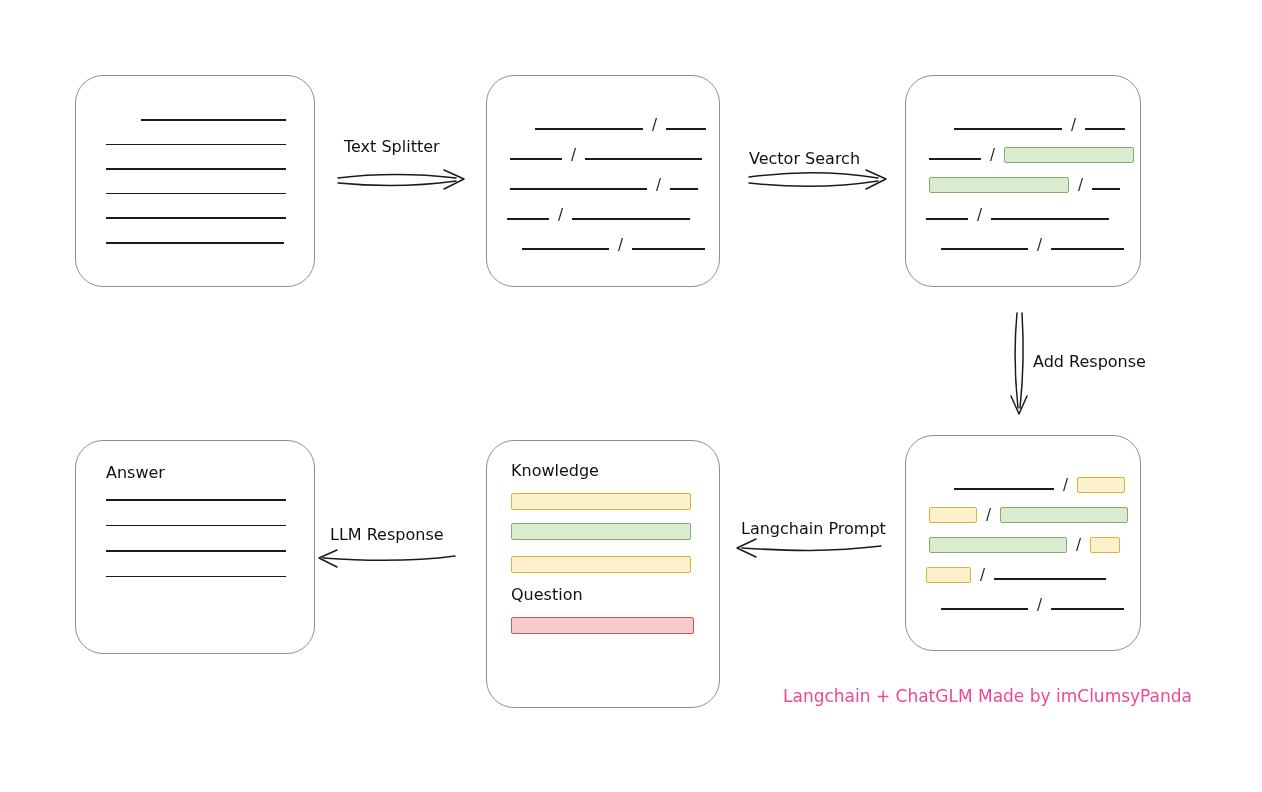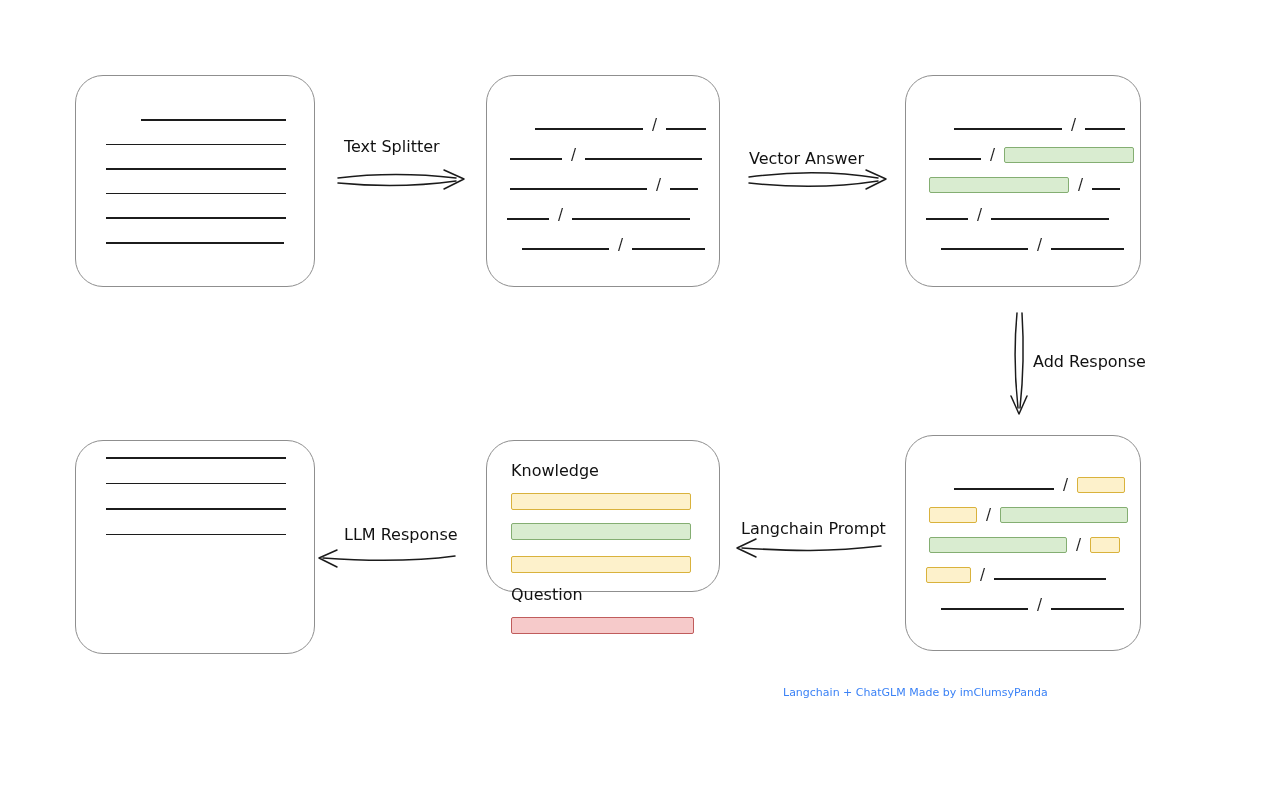--- a/index.html
+++ b/index.html
@@ -45,22 +45,22 @@
   .arrow-label {
     position:absolute;
     font-size:16px;
     line-height:20px;
     color:#111;
     white-space:nowrap;
   }
   .footer-note {
     position:absolute;
     left:783px; top:686px;
-    font-size:11px;
-    color:#3b82f6;
+    font-size:17px;
+    color:#ec4899;
     white-space:nowrap;
   }
   svg.arrows {
     position:absolute; left:0; top:0;
     width:1262px; height:792px;
     pointer-events:none;
   }
   svg.arrows path {
     fill:none;
     stroke:#1b1b1b;
@@ -192,39 +192,42 @@
         <span class="hline" style="width: 112px;"></span>
       </div>
       <div class="chunk-row">
         <span class="hline" style="width: 87px; margin-left: 15px;"></span>
         <span class="slash">/</span>
         <span class="hline" style="width: 73px;"></span>
       </div>
     </div>
 </div>
 
-<div class="box" style="left:486px;top:440px;width:234px;height:152px;">
+<div class="box" style="left:486px;top:440px;width:234px;height:268px;">
   <div class="prompt-inner">
     <div class="p-label">Knowledge</div>
     <div class="bar yellow"></div>
     <div class="bar green"></div>
     <div class="bar yellow b3"></div>
     <div class="p-label q">Question</div>
     <div class="bar red"></div>
   </div>
 </div>
 
 <div class="box" style="left:75px;top:440px;width:240px;height:214px;">
+  <div class="answer-inner">
+    <div class="p-label">Answer</div>
+  </div>
   <div class="lines ans">
       <div class="bline" style="width: 180px;"></div>
       <div class="bline" style="width: 180px;"></div>
       <div class="bline" style="width: 180px;"></div>
       <div class="bline" style="width: 180px;"></div>
     </div>
 </div>
 
 <div class="arrow-label" style="left:344px;top:137px;">Text Splitter</div>
-<div class="arrow-label" style="left:749px;top:149px;">Vector Answer</div>
+<div class="arrow-label" style="left:749px;top:149px;">Vector Search</div>
 <div class="arrow-label" style="left:1033px;top:352px;">Add Response</div>
 <div class="arrow-label" style="left:741px;top:519px;">Langchain Prompt</div>
-<div class="arrow-label" style="left:344px;top:525px;">LLM Response</div>
+<div class="arrow-label" style="left:330px;top:525px;">LLM Response</div>
 
 <div class="footer-note">Langchain + ChatGLM Made by imClumsyPanda</div>
 
 </body></html>

